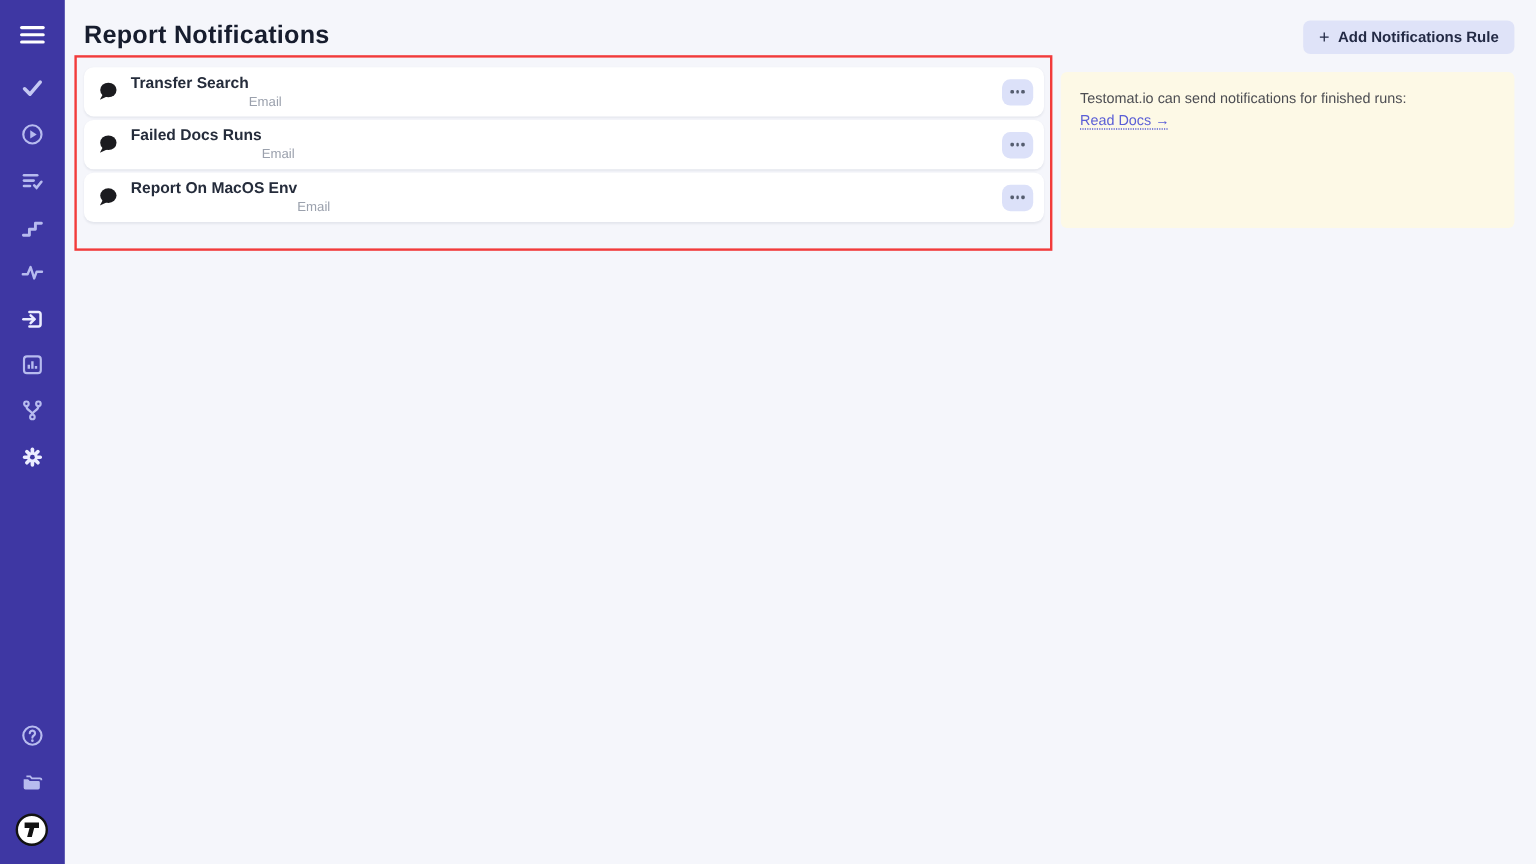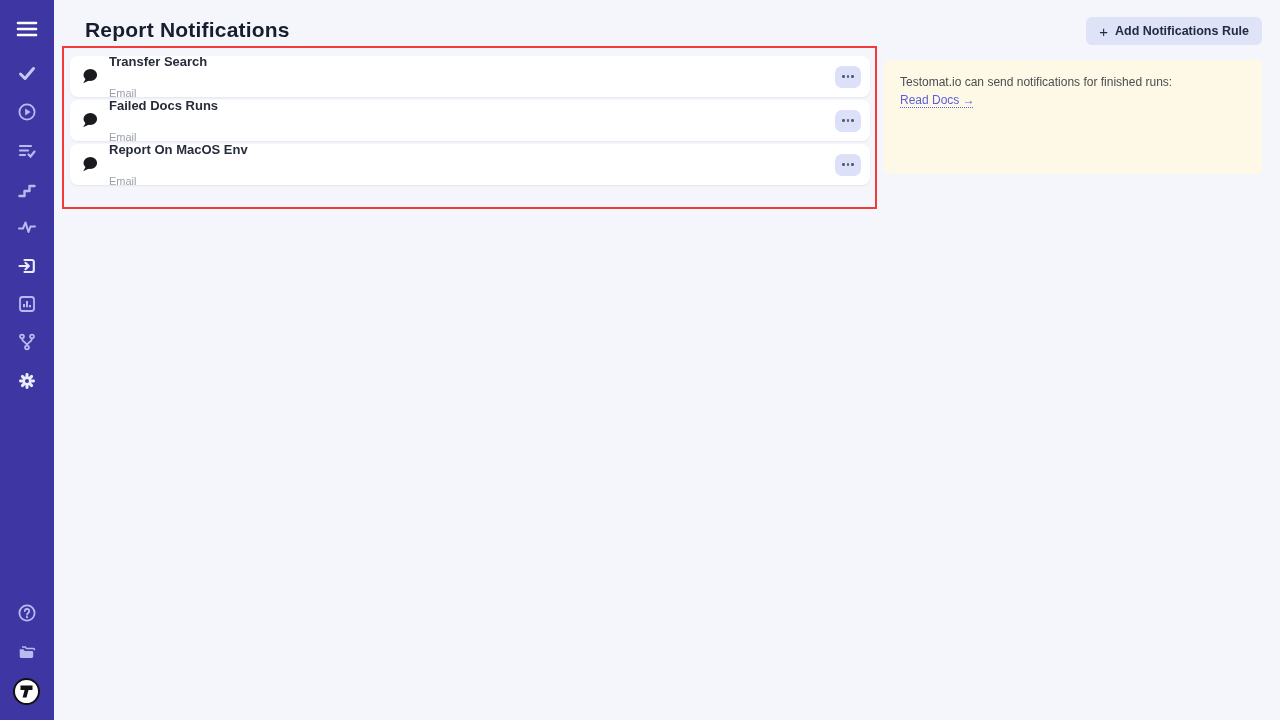--- a/index.html
+++ b/index.html
@@ -37,21 +37,20 @@
     width:27px; height:27px; border-radius:50%;
     background:#ffffff; border:2px solid #121212;
     display:flex; align-items:center; justify-content:center;
   }
 
   
   .page-title {
     position:absolute; left:70px; top:18px;
     font-size:21px; font-weight:700; color:#171D2E;
     letter-spacing:.2px;
-    margin-left:15px;
   }
   .add-btn {
     position:absolute; right:18px; top:17px; height:28px;
     background:#DFE3F8; border:none; border-radius:6px;
     display:flex; align-items:center; gap:7px; padding:0 13px;
     font-family:"Liberation Sans", sans-serif;
     font-size:12.5px; font-weight:600; color:#232A45; cursor:pointer;
   }
   .add-btn .plus { font-size:15px; font-weight:400; color:#232A45; line-height:1; }
 
@@ -62,34 +61,34 @@
   }
 
   
   .rules-list { position:absolute; left:70px; top:56px; width:800px; }
   .rule-card {
     height:41px; margin-bottom:3px; background:#ffffff;
     border-radius:8px; box-shadow:0 1px 2px rgba(20,30,60,.07);
     display:flex; align-items:center; padding-left:11px; cursor:pointer;
   }
   .bubble { width:17px; height:17px; margin-right:11px; flex:none; }
-  .rule-texts { display:flex; flex-direction:column; }
+  .rule-texts { display:flex; }
   .rule-title { font-size:13px; font-weight:600; color:#252C3B; line-height:15px; }
   .rule-channel { font-size:11px; color:#9BA1AD; line-height:13px; margin-top:18px; }
   .more-btn {
     margin-left:auto; margin-right:9px;
     width:26px; height:22px; border:none; border-radius:7px;
     background:#DCE1F9; display:flex; align-items:center; justify-content:center;
     gap:2px; cursor:pointer;
   }
   .more-btn i { width:2.4px; height:2.4px; border-radius:50%; background:#555D6F; display:block; }
 
   
   .info-panel {
-    position:absolute; left:884px; top:60px; width:378px; height:114px;
+    position:absolute; left:884px; top:60px; width:378px; height:130px;
     background:#FDF9E6; border-radius:5px; padding:15px 16px 12px 16px;
   }
   .info-intro { font-size:12px; color:#4C4D52; }
   .info-bullets { margin:13px 0 0 16px; }
   .info-bullets li { font-size:11.5px; color:#3F4046; margin-bottom:7px; }
   .read-docs {
     display:inline-block; margin-top:4px;
     font-size:12px; color:#5B5FD6;
     text-decoration:underline dotted; text-underline-offset:3px;
     cursor:pointer;

